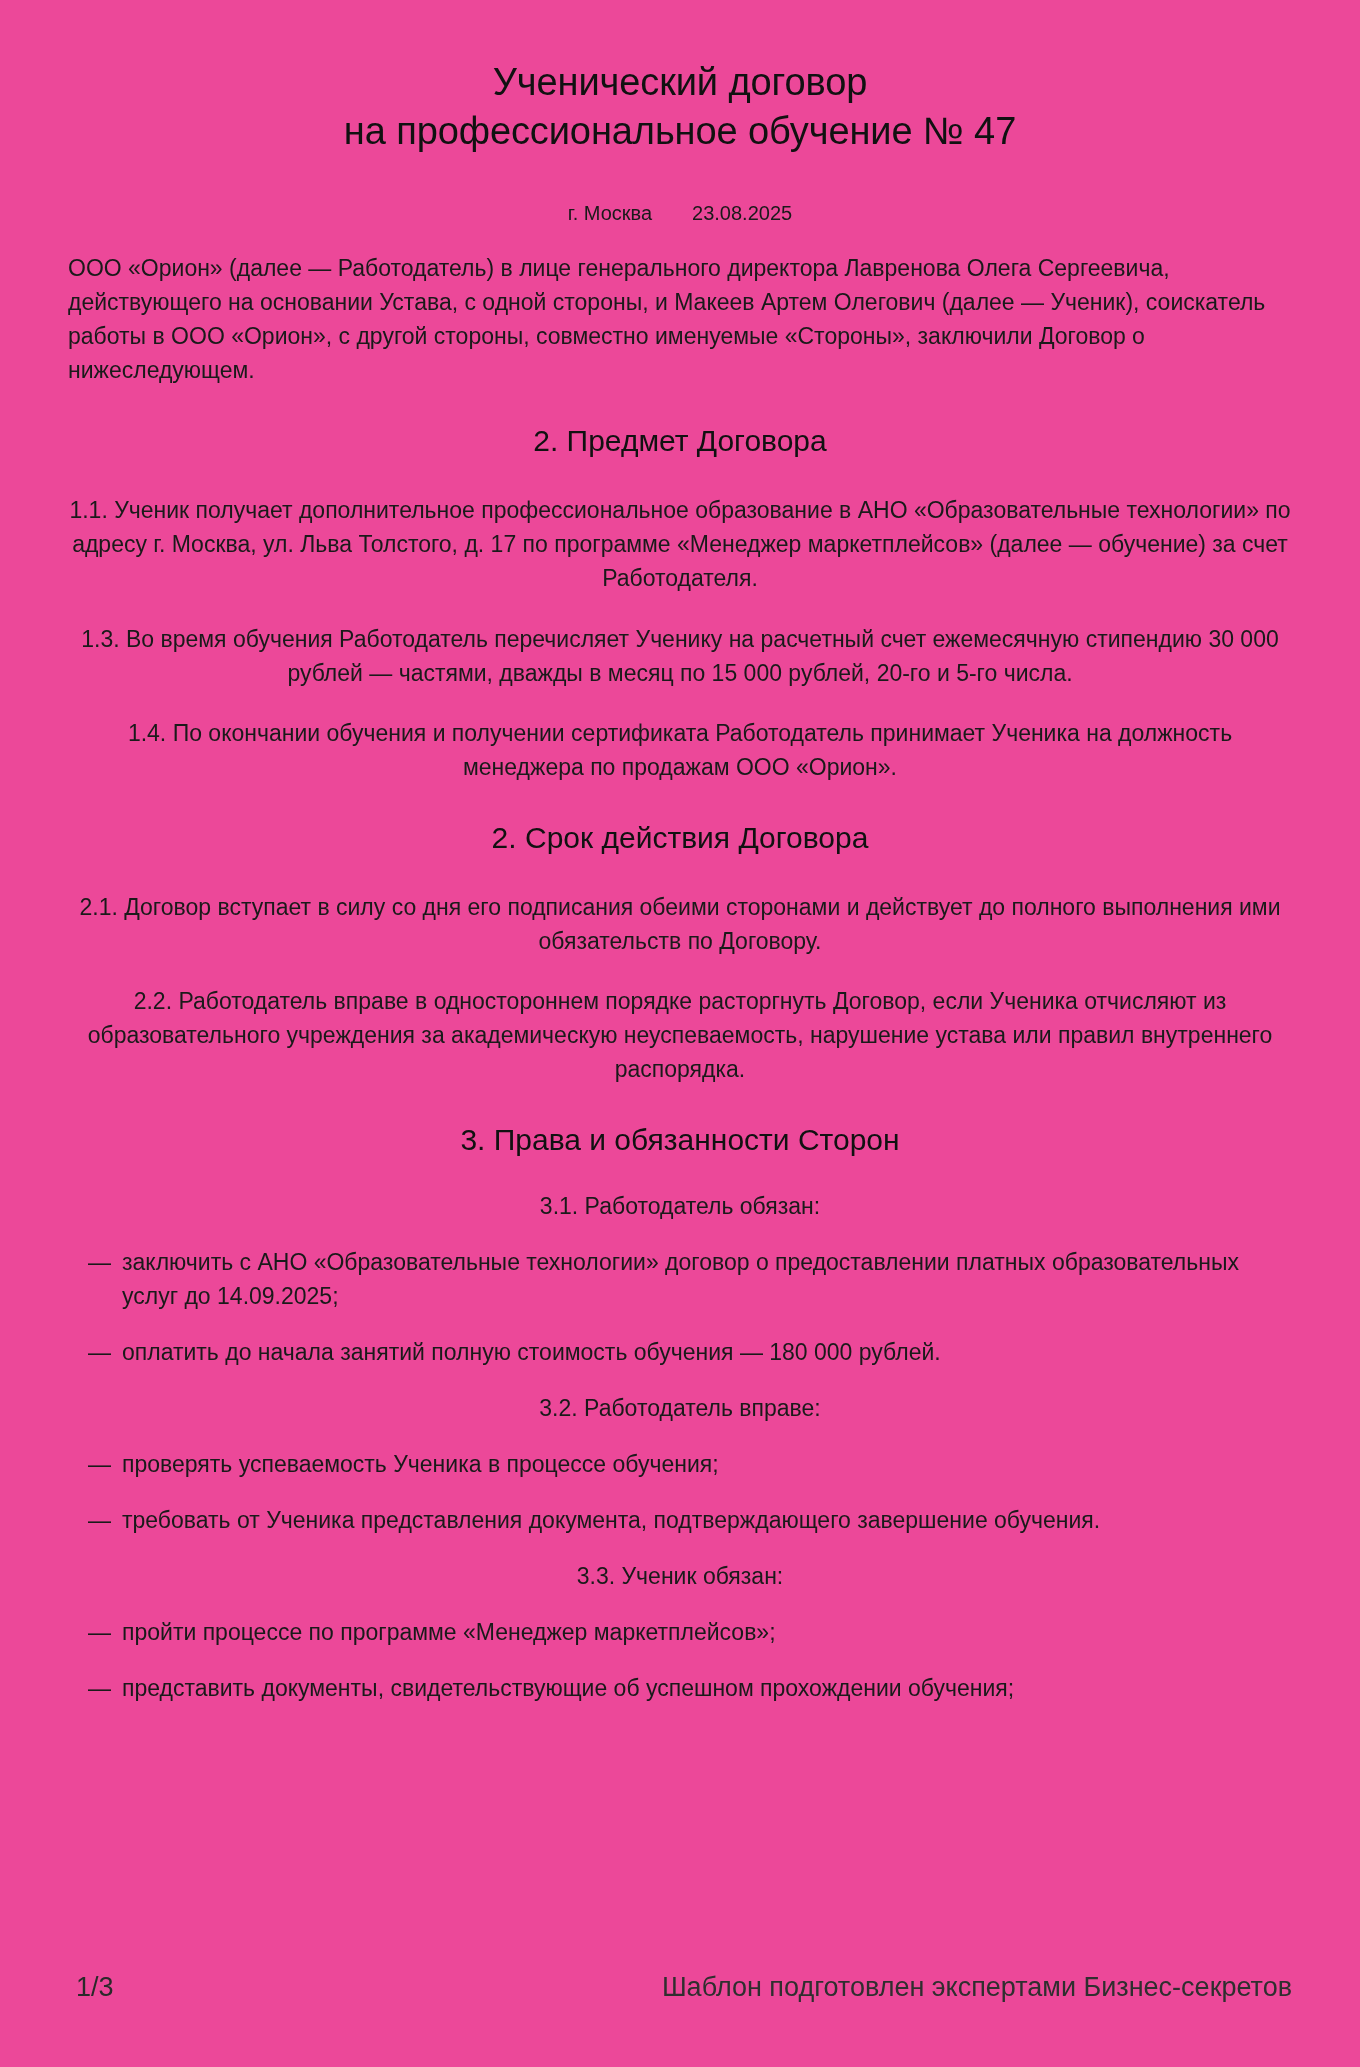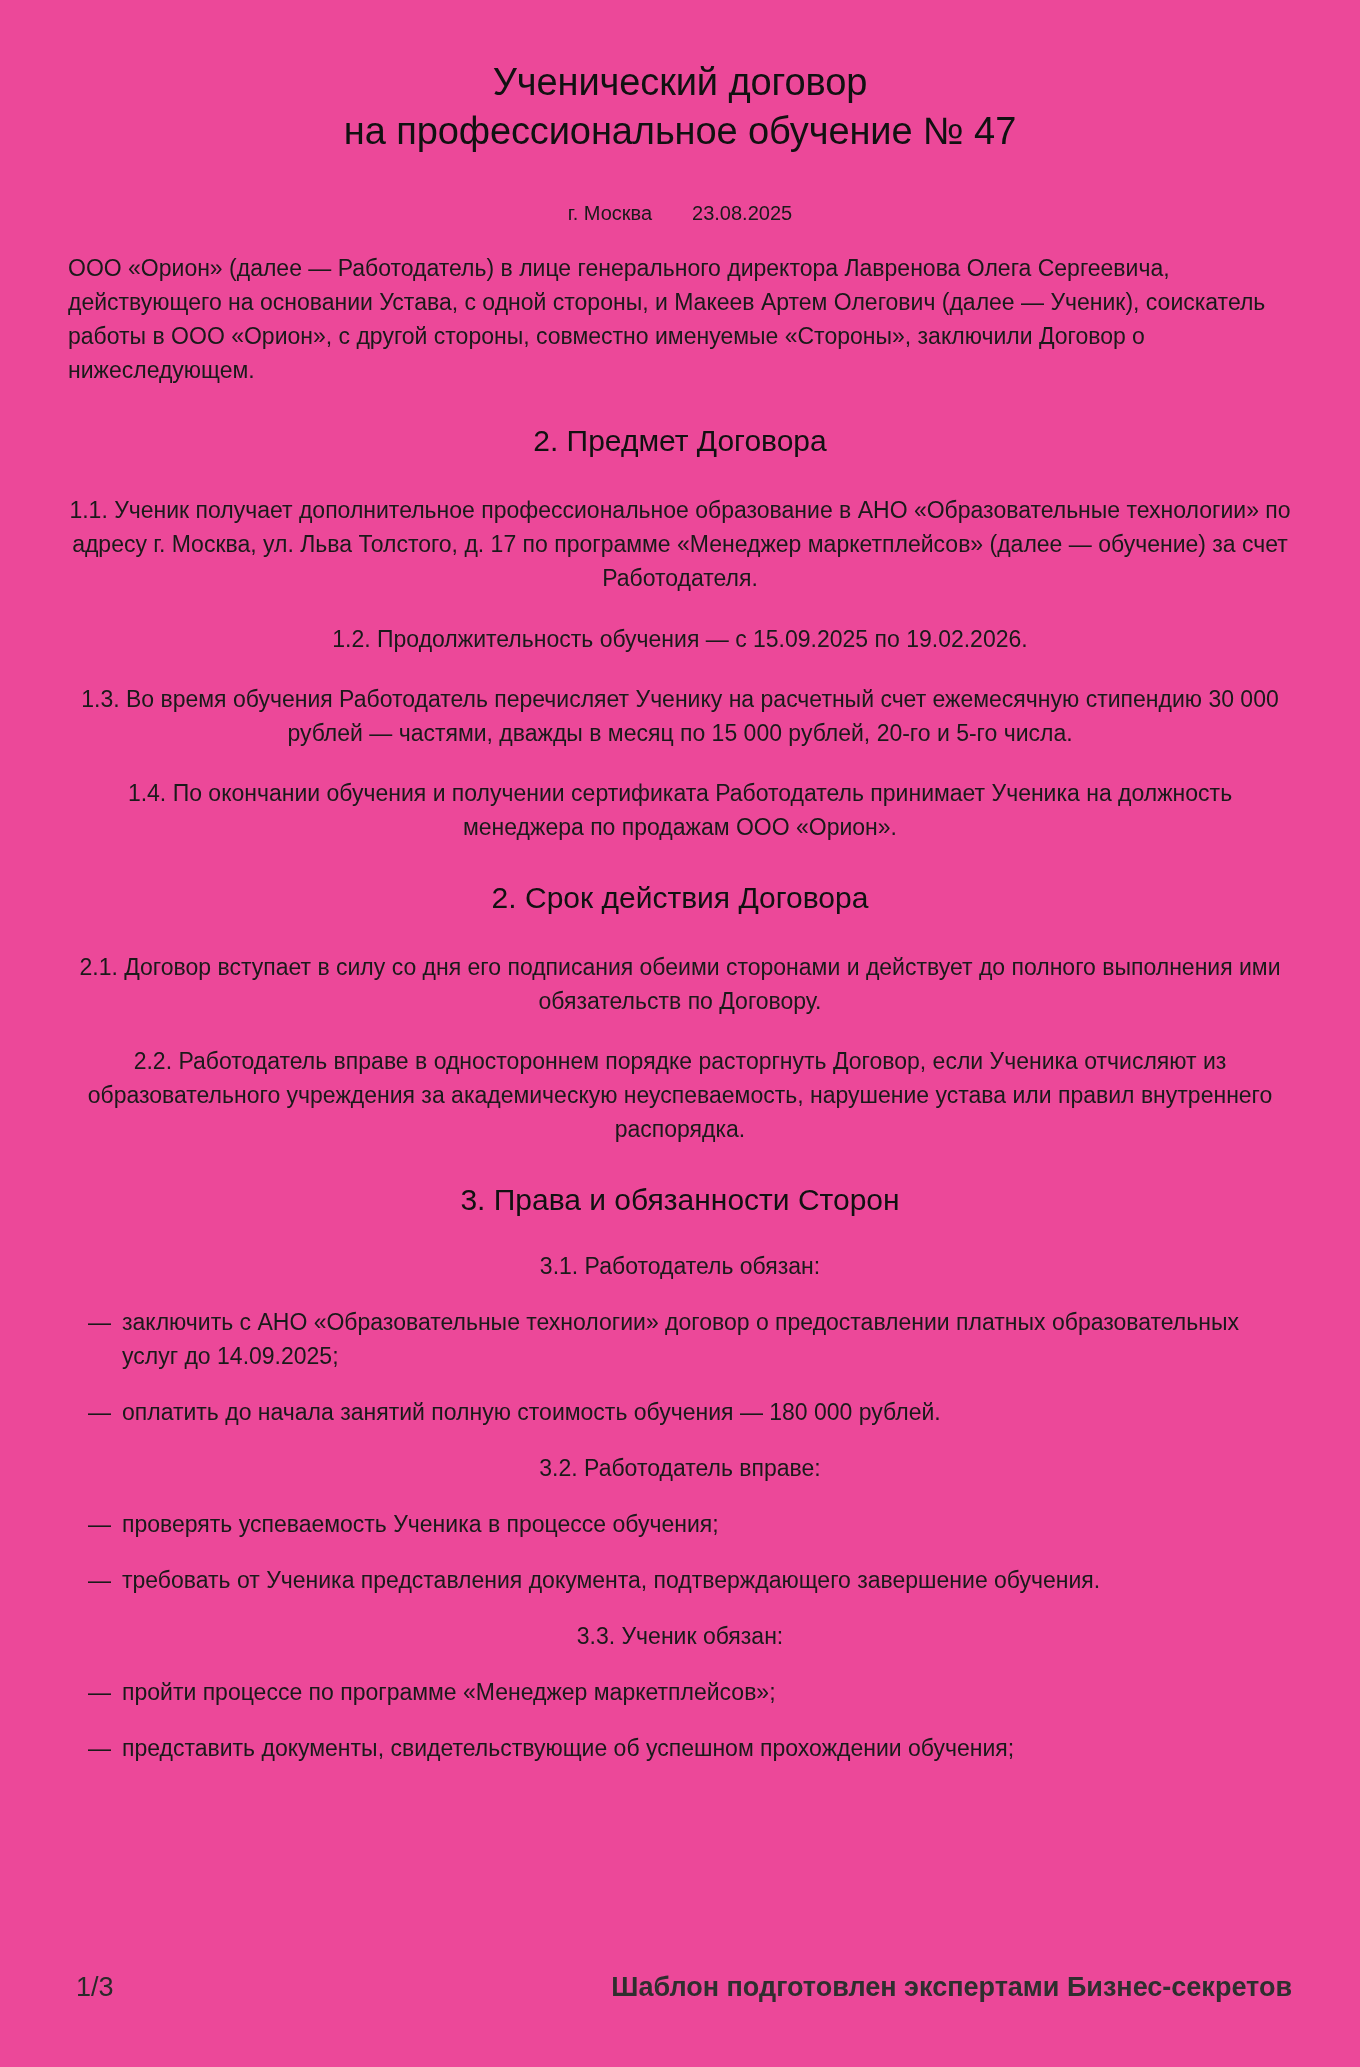--- a/index.html
+++ b/index.html
@@ -105,21 +105,20 @@
     right: 68px;
     bottom: 64px;
     display: flex;
     justify-content: space-between;
     align-items: flex-end;
     font-size: 27px;
     color: #2a2a2a;
   }
   .footer-note {
     color: #2f2f2f;
-    font-weight: bold;
   }
 </style>
 </head>
 <body>
 
 <div class="page">
 
   <h1 class="doc-title">
     <span class="title-line">Ученический договор</span>
     <span class="title-line">на профессиональное обучение № 47</span>
@@ -127,21 +126,20 @@
 
   <div class="meta-row">
     <span>г. Москва</span>
     <span>23.08.2025</span>
   </div>
 
   <p class="para preamble">ООО «Орион» (далее — Работодатель) в лице генерального директора Лавренова Олега Сергеевича, действующего на основании Устава, с одной стороны, и Макеев Артем Олегович (далее — Ученик), соискатель работы в ООО «Орион», с другой стороны, совместно именуемые «Стороны», заключили Договор о нижеследующем.</p>
 
   <h2 class="section-heading">2. Предмет Договора</h2>
   <p class="para clause">1.1. Ученик получает дополнительное профессиональное образование в АНО «Образовательные технологии» по адресу г. Москва, ул. Льва Толстого, д. 17 по программе «Менеджер маркетплейсов» (далее — обучение) за счет Работодателя.</p>
-  <p class="para clause">1.2. Продолжительность обучения — с 15.09.2025 по 19.02.2026.</p>
   <p class="para clause">1.3. Во время обучения Работодатель перечисляет Ученику на расчетный счет ежемесячную стипендию 30 000 рублей — частями, дважды в месяц по 15 000 рублей, 20-го и 5-го числа.</p>
   <p class="para clause">1.4. По окончании обучения и получении сертификата Работодатель принимает Ученика на должность менеджера по продажам ООО «Орион».</p>
 
   <h2 class="section-heading">2. Срок действия Договора</h2>
   <p class="para clause">2.1. Договор вступает в силу со дня его подписания обеими сторонами и действует до полного выполнения ими обязательств по Договору.</p>
   <p class="para clause">2.2. Работодатель вправе в одностороннем порядке расторгнуть Договор, если Ученика отчисляют из образовательного учреждения за академическую неуспеваемость, нарушение устава или правил внутреннего распорядка.</p>
 
   <h2 class="section-heading">3. Права и обязанности Сторон</h2>
 
   <p class="para clause tight">3.1. Работодатель обязан:</p>

